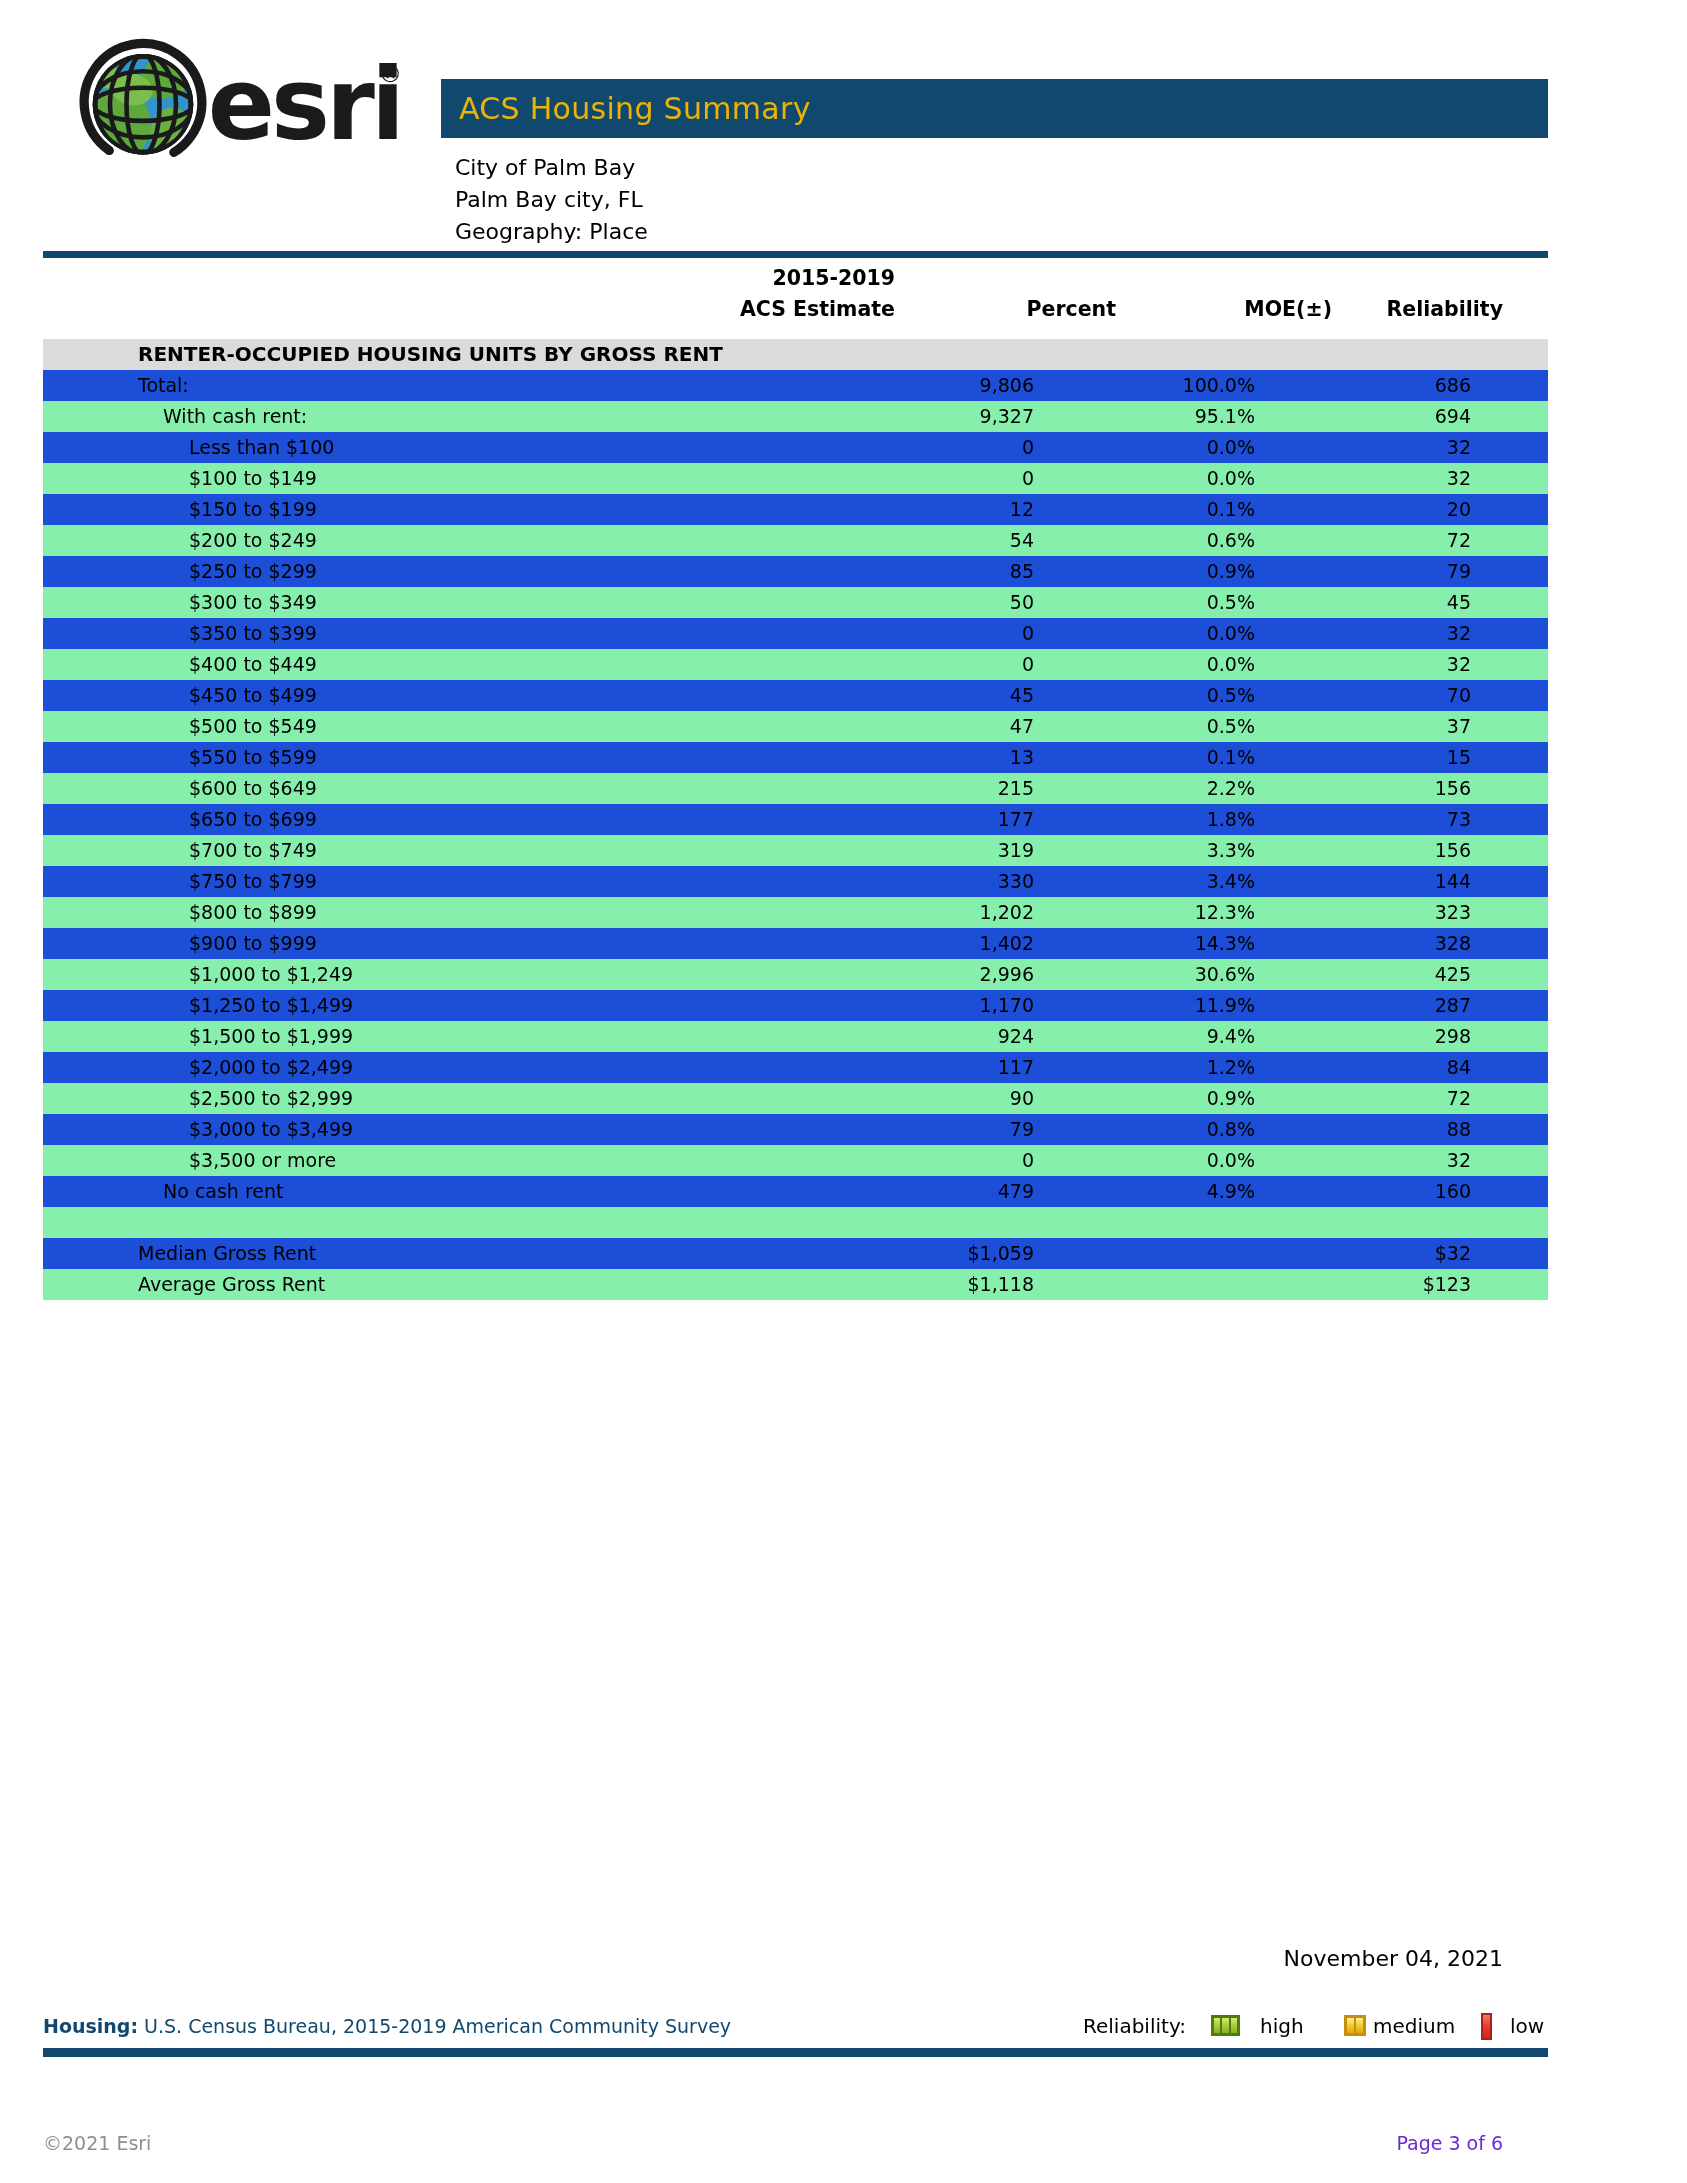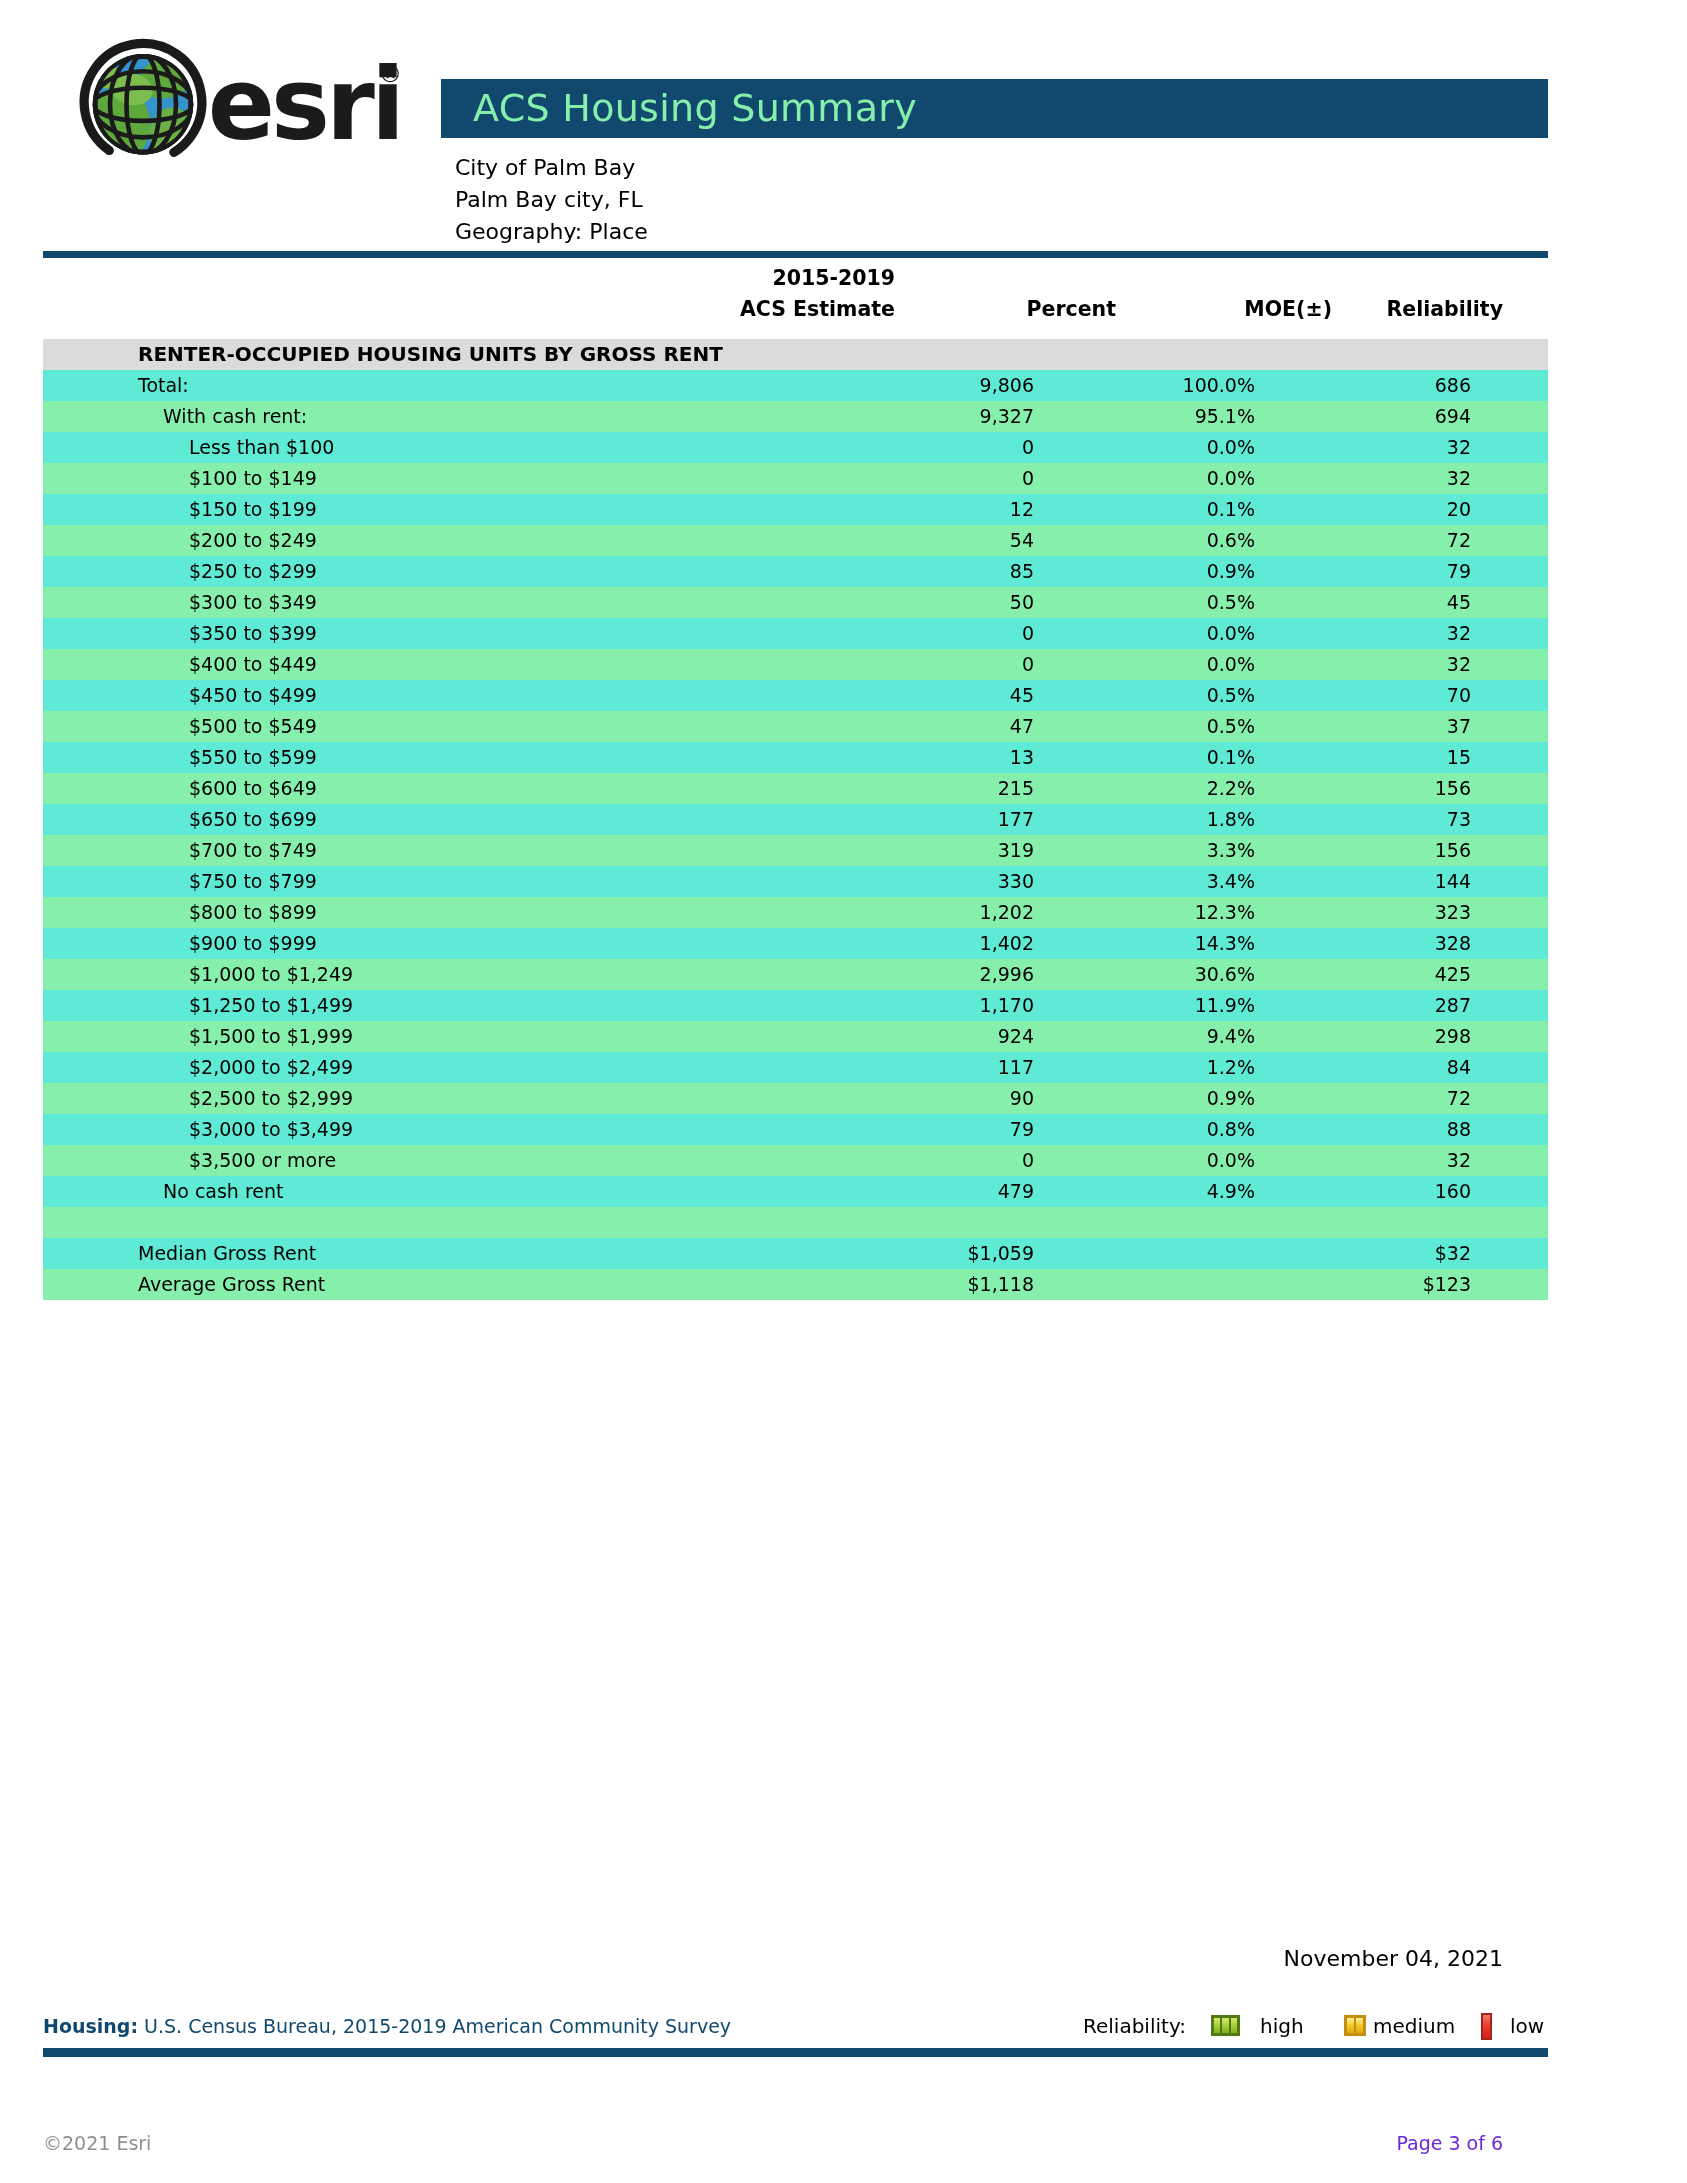--- a/index.html
+++ b/index.html
@@ -11,37 +11,37 @@
     color:#000;
     overflow:hidden;
   }
   
   .logo-svg{position:absolute;left:69px;top:28px;}
   .title-bar{
     position:absolute;left:441px;top:79px;width:1201px;height:59px;
     background:#11486E;
   }
   .title-bar .title{
-    display:block;padding-left:32px;line-height:59px;
-    font-size:38px;color:#86efac;letter-spacing:0.3px;
+    display:block;padding-left:18px;line-height:59px;
+    font-size:30px;color:#eab308;letter-spacing:0.3px;
   }
   .subtitle{position:absolute;left:455px;top:152px;font-size:22px;line-height:32px;color:#000;}
   .rule{position:absolute;background:#11486E;}
   .rule.top{left:43px;top:251px;width:1599px;height:7.3px;}
   .rule.bottom{left:43px;top:2048px;width:1599px;height:8.6px;}
   
   .col-head{position:absolute;font-weight:bold;font-size:20.5px;line-height:26.5px;white-space:nowrap;}
   .ch-period{right:653px;top:265px;}
   .ch-estimate{right:653px;top:296px;}
   .ch-percent{right:432px;top:296px;}
   .ch-moe{right:216px;top:296px;}
   .ch-rel{right:45px;top:296px;}
   
   .tbl{position:absolute;left:43px;top:339px;width:1599px;}
-  .row{position:relative;height:31px;font-size:19px;background:#5eead4;}
+  .row{position:relative;height:31px;font-size:19px;background:#1d4ed8;}
   .row.shade{background:#86efac;}
   .row.section{background:#DBDBDB;font-weight:bold;font-size:20px;}
   .cell-label{position:absolute;left:95px;line-height:31px;white-space:nowrap;}
   .cell-label.ind1{left:120px;}
   .cell-label.ind2{left:146px;}
   .cell-num{position:absolute;line-height:31px;white-space:nowrap;}
   .cell-est{right:608px;}
   .cell-pct{right:387px;}
   .cell-moe{right:171px;}
   

